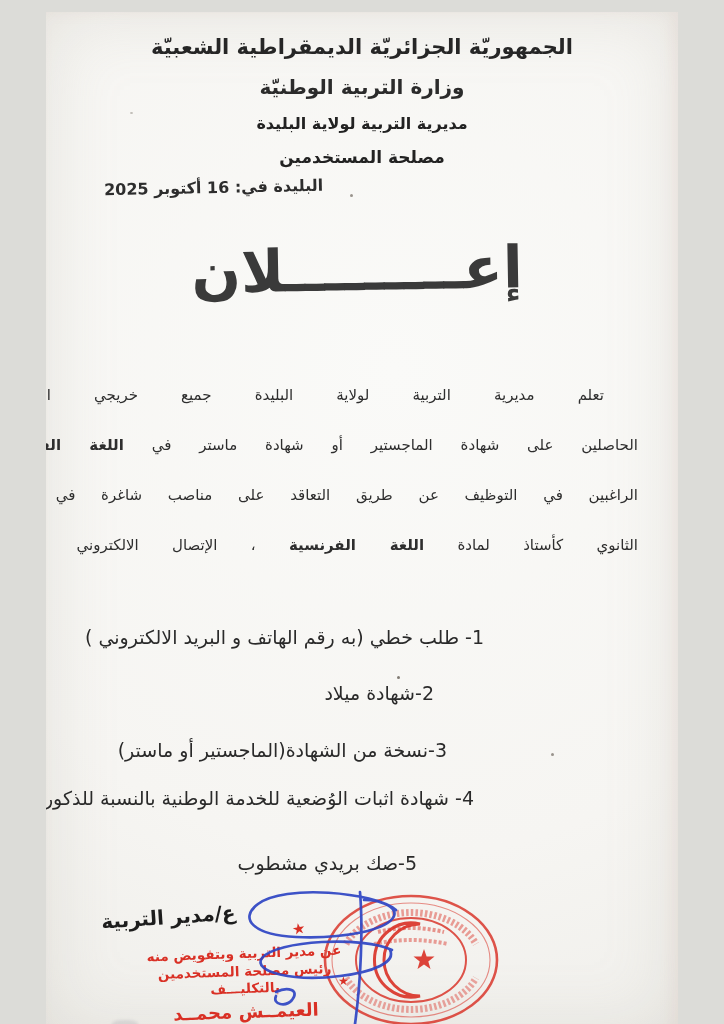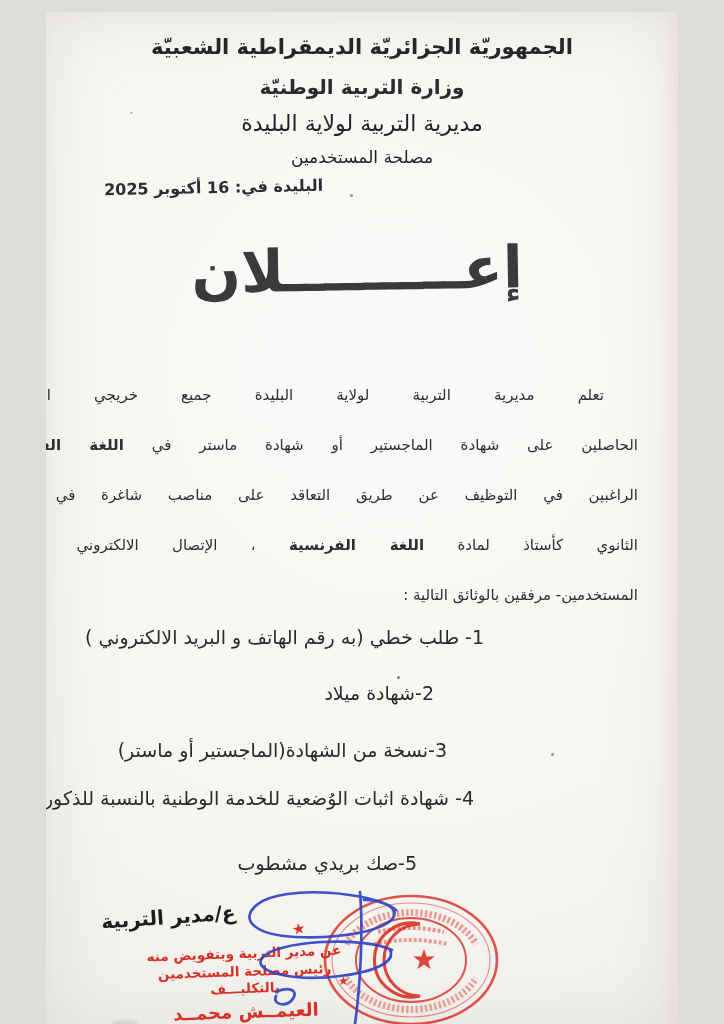--- a/index.html
+++ b/index.html
@@ -9,22 +9,22 @@
     box-shadow: inset 0 0 70px rgba(170,165,150,0.22), inset -6px 0 14px rgba(205,150,140,0.10);
     font-family: "DejaVu Sans", sans-serif;
     direction: rtl;
     overflow: hidden;
     color:#2a2a2a;
   }
   
   .letterhead { position:absolute; top:20px; left:0; right:0; text-align:center; }
   .lh1 { font-size:21px; font-weight:700; line-height:30px; margin-bottom:11px; color:#262626; }
   .lh2 { font-size:20px; font-weight:700; line-height:28px; margin-bottom:10px; color:#2b2b2b; }
-  .lh3 { font-size:22px; font-weight:400; line-height:26px; margin-bottom:7px; color:#222; }
-  .lh4 { font-size:17px; font-weight:400; line-height:26px; color:#222; }
+  .lh3 { font-size:16px; font-weight:700; line-height:26px; margin-bottom:7px; color:#222; }
+  .lh4 { font-size:17px; font-weight:700; line-height:26px; color:#222; }
   
   .date-line {
     position:absolute; top:166px; left:58px; font-size:16px; font-weight:700;
     transform: rotate(-1.2deg); color:#2d2d2d; white-space:nowrap;
   }
   
   .big-title {
     position:absolute; top:224px; left:0; right:10px; text-align:center;
     font-size:58px; font-weight:700; color:#3a3a3a; transform: rotate(-1deg);
     letter-spacing:1px;
@@ -84,21 +84,20 @@
 
   <div class="date-line">البليدة في: 16 أكتوبر 2025</div>
 
   <div class="big-title">إعـــــــــلان</div>
 
   <div class="body-par">
     <div class="bl bl-indent">تعلم مديرية التربية لولاية البليدة جميع خريجي الجامعات</div>
     <div class="bl"><span>الحاصلين على شهادة الماجستير أو شهادة ماستر في </span><span class="em">اللغة الفرنسية</span></div>
     <div class="bl">الراغبين في التوظيف عن طريق التعاقد على مناصب شاغرة في الطور</div>
     <div class="bl"><span>الثانوي كأستاذ لمادة </span><span class="em">اللغة الفرنسية</span><span> ، الإتصال الالكتروني -مصلحة</span></div>
-    <div class="bl bl-last">المستخدمين- مرفقين بالوثائق التالية :</div>
   </div>
 
   <div>
     <div class="doc-item d1">1- طلب خطي (به رقم الهاتف و البريد الالكتروني )</div>
     <div class="doc-item d2">2-شهادة ميلاد</div>
     <div class="doc-item d3">3-نسخة من الشهادة(الماجستير أو ماستر)</div>
     <div class="doc-item d4">4- شهادة اثبات الوُضعية للخدمة الوطنية بالنسبة للذكور</div>
     <div class="doc-item d5">5-صك بريدي مشطوب</div>
   </div>
 

